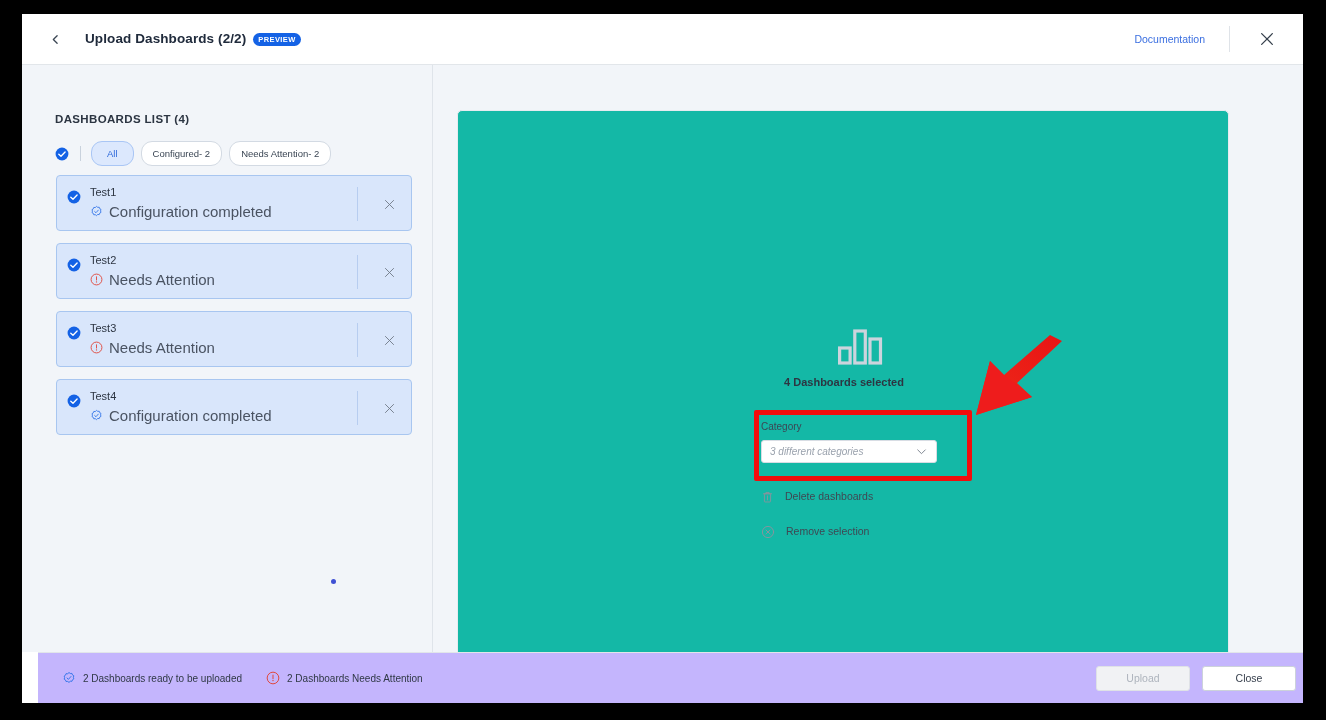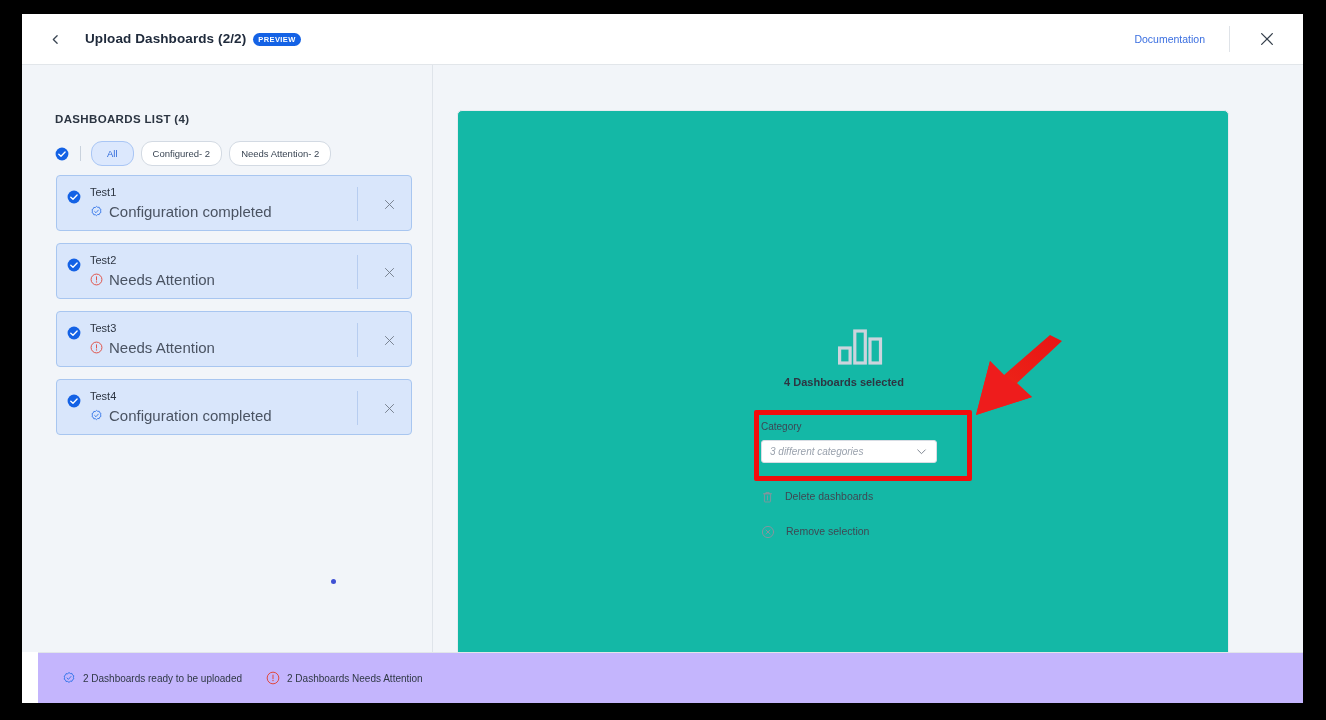--- a/index.html
+++ b/index.html
@@ -446,15 +446,19 @@
       <span class="foot-status-label">2 Dashboards ready to be uploaded</span>
     </div>
     <div class="foot-status second">
       <svg width="14" height="14" viewBox="0 0 24 24" fill="none" stroke="#e0483c" stroke-width="1.7">
         <circle cx="12" cy="12" r="10"></circle>
         <line x1="12" y1="7" x2="12" y2="13" stroke-linecap="round"></line>
         <line x1="12" y1="16.3" x2="12" y2="16.4" stroke-linecap="round" stroke-width="2.2"></line>
       </svg>
       <span class="foot-status-label">2 Dashboards Needs Attention</span>
     </div>
+    <div class="foot-btns">
+      <div class="btn btn-upload">Upload</div>
+      <div class="btn btn-close">Close</div>
+    </div>
   </div>
 
 </div>
 
 </body></html>

